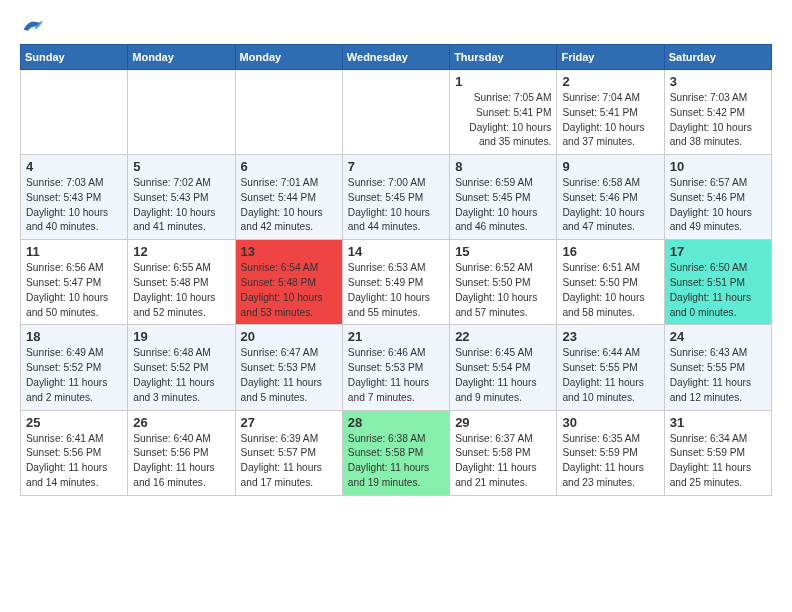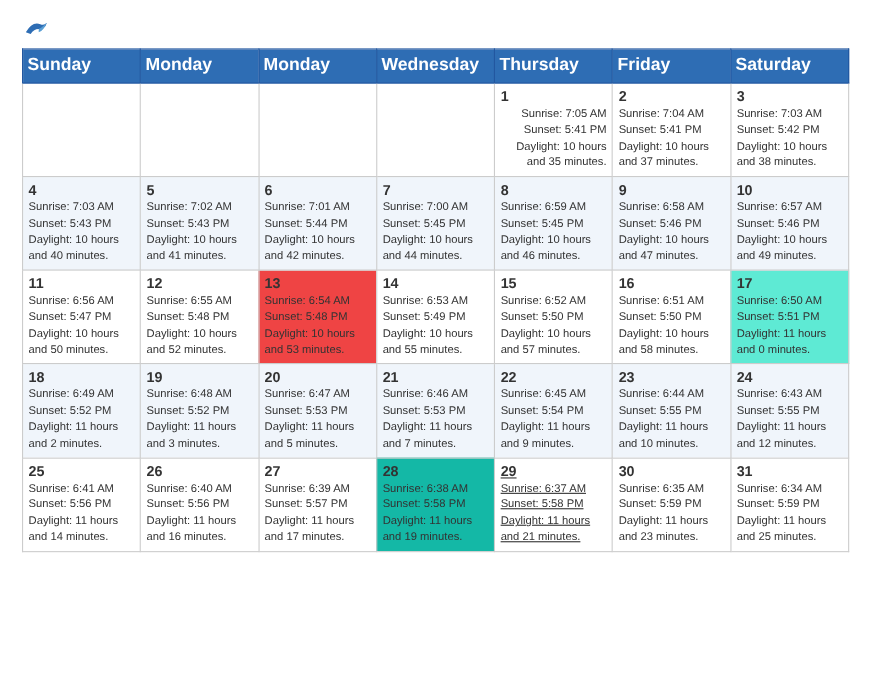--- a/index.html
+++ b/index.html
@@ -50,21 +50,21 @@
       margin-top: 2px;
     }
     .calendar {
       width: 100%;
       border-collapse: collapse;
       border: 1px solid #ccc;
     }
     .calendar th {
       background: #2e6db4;
       color: #fff;
-      font-size: 16px;
+      font-size: 11px;
       font-weight: bold;
       padding: 6px 4px;
       text-align: left;
       border: 1px solid #2257a0;
     }
     .calendar td {
       width: calc(100% / 7);
       vertical-align: top;
       padding: 4px 5px 4px 5px;
       border: 1px solid #ccc;
@@ -321,28 +321,28 @@
 Daylight: 11 hours
 and 16 minutes.</div>
         </td>
         <td style="background: rgb(255, 255, 255);">
           <span class="day-num">27</span>
           <div class="day-info" style="white-space: pre-line;">Sunrise: 6:39 AM
 Sunset: 5:57 PM
 Daylight: 11 hours
 and 17 minutes.</div>
         </td>
-        <td style="background: #14b8a6;">
+        <td style="background: #86efac;">
           <span class="day-num">28</span>
           <div class="day-info" style="white-space: pre-line;">Sunrise: 6:38 AM
 Sunset: 5:58 PM
 Daylight: 11 hours
 and 19 minutes.</div>
         </td>
-        <td style="background: rgb(255, 255, 255); text-decoration: underline;">
+        <td style="background: rgb(255, 255, 255);">
           <span class="day-num">29</span>
           <div class="day-info" style="white-space: pre-line;">Sunrise: 6:37 AM
 Sunset: 5:58 PM
 Daylight: 11 hours
 and 21 minutes.</div>
         </td>
         <td style="background: rgb(255, 255, 255);">
           <span class="day-num">30</span>
           <div class="day-info" style="white-space: pre-line;">Sunrise: 6:35 AM
 Sunset: 5:59 PM

